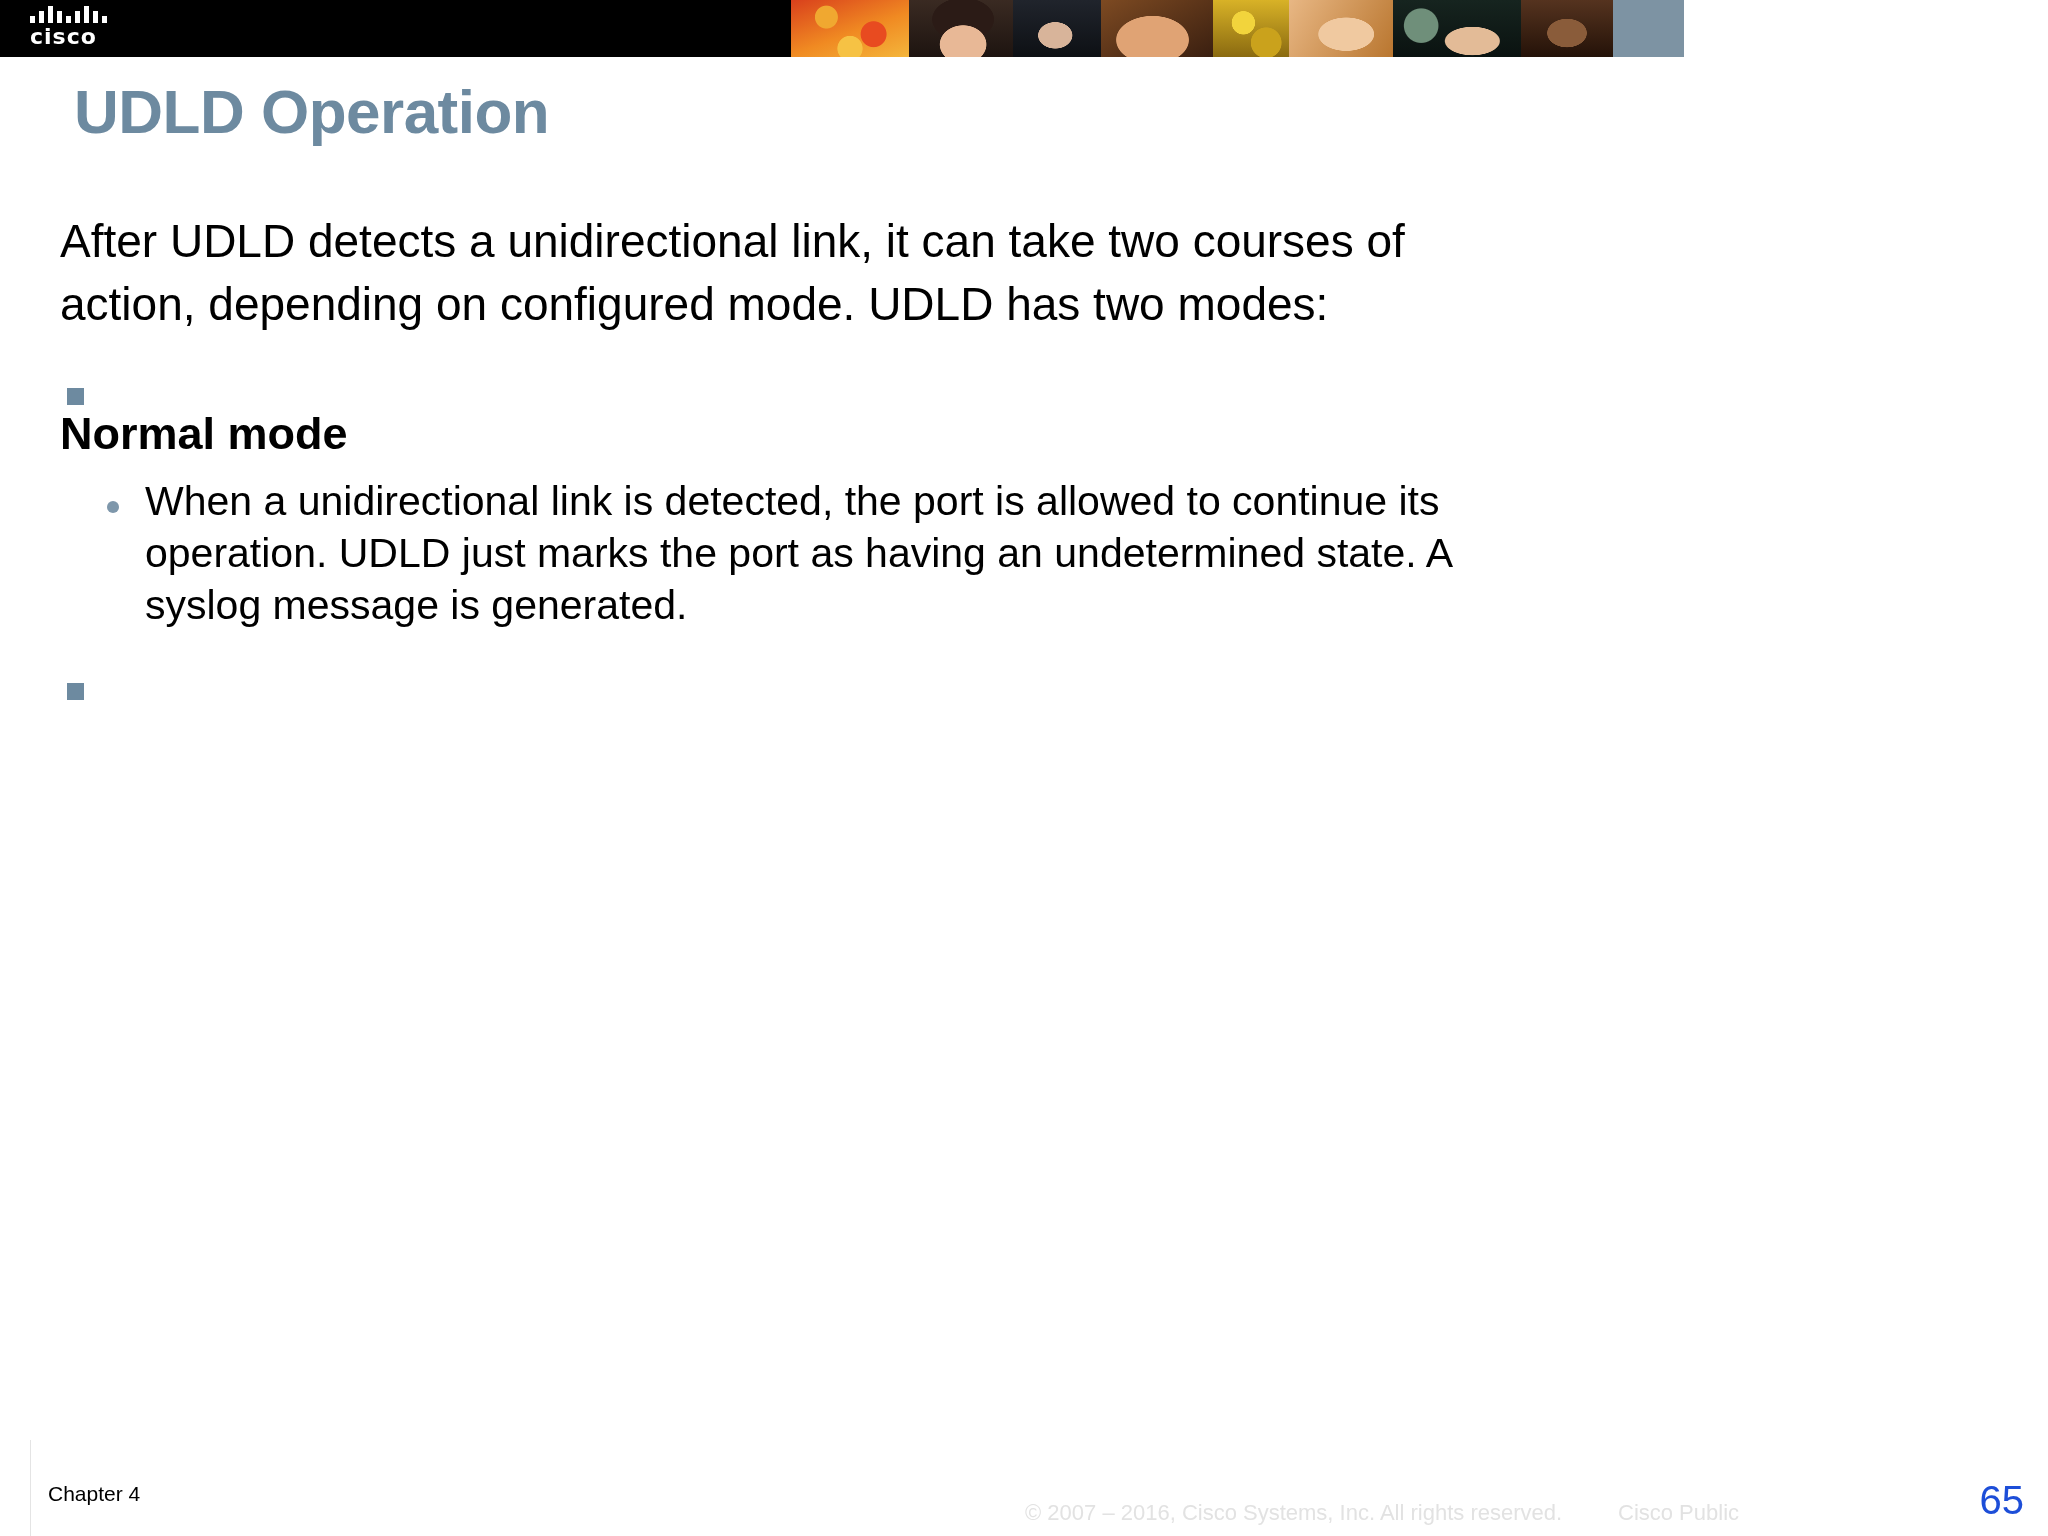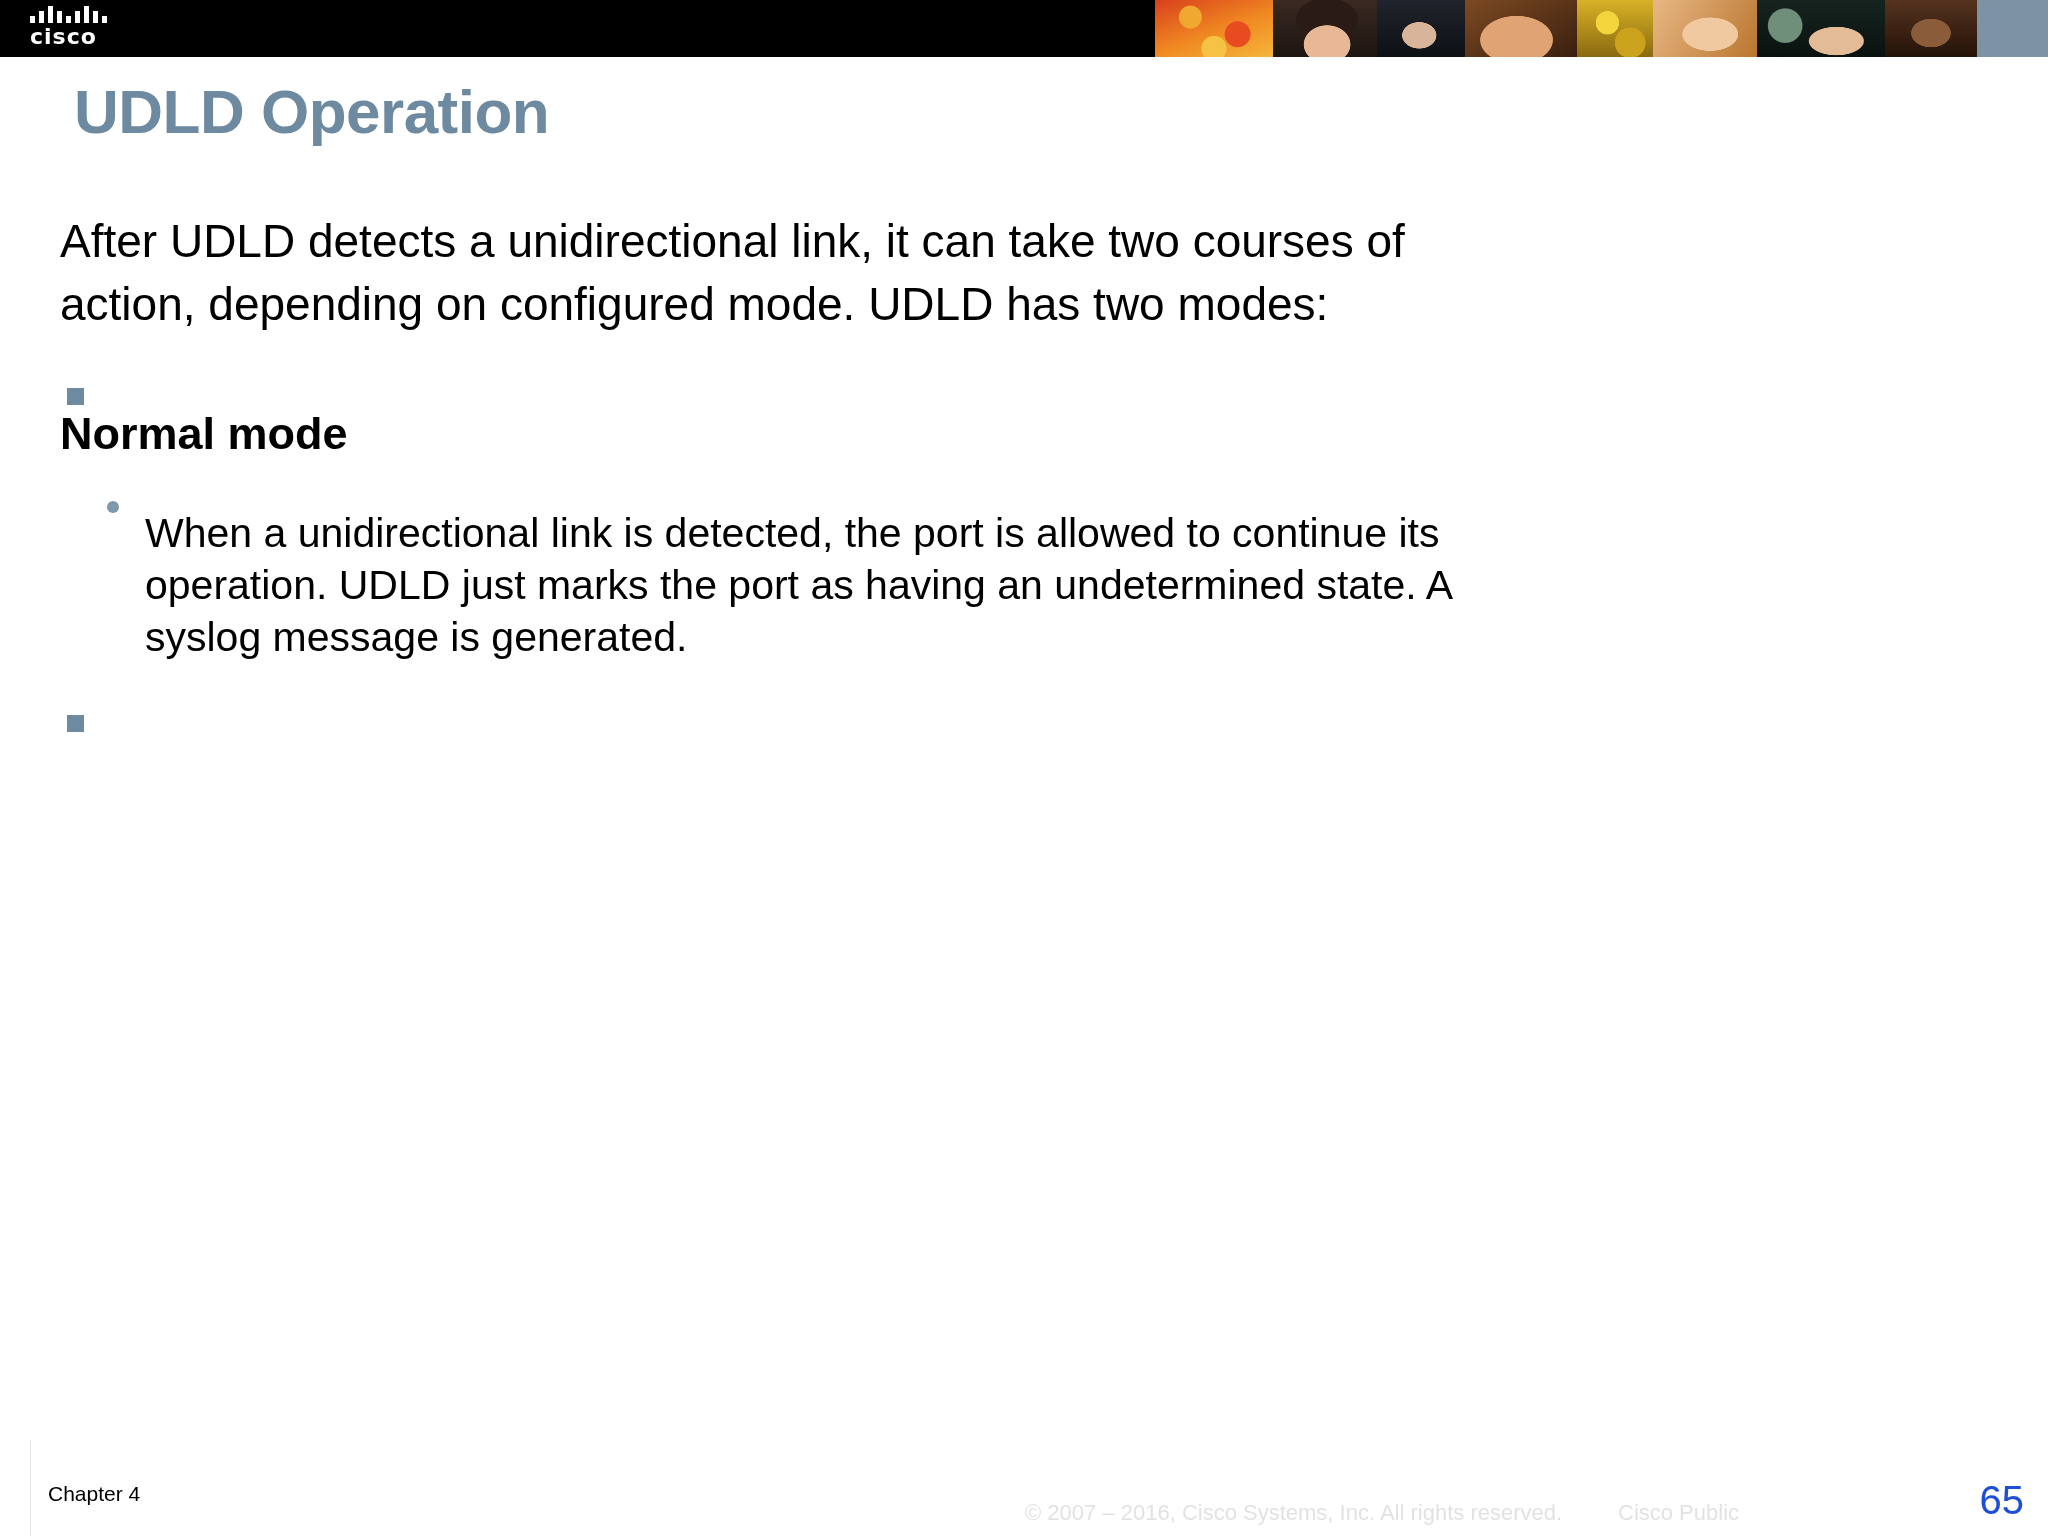--- a/index.html
+++ b/index.html
@@ -13,21 +13,21 @@
     position: relative;
     overflow: hidden;
     font-family: "Liberation Sans", sans-serif;
     -webkit-font-smoothing: antialiased;
   }
 
   
   .header-bar {
     position: absolute;
     top: 0; left: 0;
-    width: 2048px;
+    width: 1684px;
     height: 57px;
     background: #000000;
     overflow: hidden;
   }
   .cisco-logo {
     position: absolute;
     left: 28px;
     top: 6px;
     width: 110px;
     height: 46px;
@@ -136,21 +136,20 @@
     background: #7e97ab;
     flex: 0 0 auto;
     margin-top: 26px;
     margin-right: 26px;
   }
   .bullet-l2-text {
     font-size: 41px;
     line-height: 52px;
     color: #000000;
     width: 1390px;
-    margin-top: 32px;
   }
 
   
   .footer-rule {
     position: absolute;
     left: 30px;
     top: 1440px;
     width: 1px;
     height: 96px;
     background: #e4e4e4;

